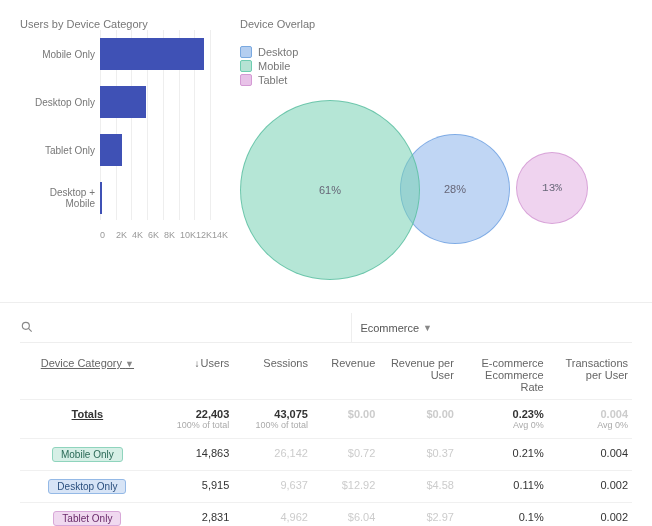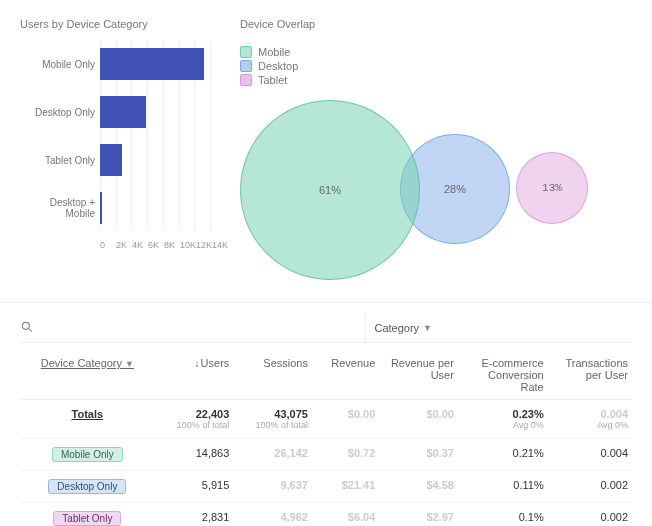--- a/index.html
+++ b/index.html
@@ -14,21 +14,20 @@
   .top {
     display: flex;
     padding: 18px 20px 10px 20px;
     gap: 10px;
   }
   .bar-panel { width: 200px; }
   .venn-panel { flex: 1; position: relative; padding-left: 10px; }
   .panel-title {
     color: #777;
     font-size: 11px;
-    margin-bottom: 10px;
   }
   .bar-chart {
     position: relative;
     height: 210px;
     padding-left: 80px;
   }
   .bar-grid {
     position: absolute;
     left: 80px; top: 0; right: 0; height: 190px;
     pointer-events: none;
@@ -154,21 +153,21 @@
     padding: 1px 8px;
     border-radius: 3px;
     font-size: 10px;
     border: 1px solid;
     font-weight: normal;
   }
   .tag.mobile  { background: #d6efe6; border-color: #8fd4bd; color: #2b6a57; }
   .tag.desktop { background: #d7e4f6; border-color: #94b9e6; color: #2b4f7d; }
   .tag.tablet  { background: #f0d9f0; border-color: #d8a8d8; color: #6a2b6a; }
   .sort-arrow { font-size: 10px; color: #555; margin-right: 1px; }
-  .faded { color: #ccc; font-weight: bold; }
+  .faded { color: #ccc; }
 </style>
 </head>
 <body>
 
 <div class="top">
   <div class="bar-panel">
     <div class="panel-title">Users by Device Category</div>
     <div id="bar-chart" class="bar-chart">
       <div class="bar-grid" id="bar-grid">
           <div class="gridline" style="left: 0px;"></div>
@@ -207,26 +206,26 @@
           <span>12K</span>
           <span>14K</span>
         </div>
     </div>
   </div>
 
   <div class="venn-panel">
     <div class="panel-title">Device Overlap</div>
     <div class="legend">
       <div class="legend-item">
+          <span class="swatch sw-desktop"></span>
+          <span>Desktop</span>
+        </div>
+      <div class="legend-item">
           <span class="swatch sw-mobile"></span>
           <span>Mobile</span>
-        </div>
-      <div class="legend-item">
-          <span class="swatch sw-desktop"></span>
-          <span>Desktop</span>
         </div>
       <div class="legend-item">
           <span class="swatch sw-tablet"></span>
           <span>Tablet</span>
         </div>
     </div>
     <div class="venn-area">
       <div class="circle c-mobile">
           <span>61%</span>
         </div>
@@ -244,21 +243,21 @@
 
 <div class="table-wrap">
   <div class="table-header">
     <span>
       <svg class="search-icon" viewBox="0 0 24 24" fill="none" stroke="currentColor" stroke-width="2">
           <circle cx="10" cy="10" r="6"></circle>
           <line x1="20" y1="20" x2="14.5" y2="14.5"></line>
         </svg>
     </span>
     <div class="col-group-right">
-      <span class="label">Category</span>
+      <span class="label">Ecommerce</span>
       <span class="caret">▼</span>
     </div>
   </div>
 
   <table class="tbl">
     <colgroup>
       <col style="width:120px">
       <col style="width:70px">
       <col style="width:70px">
       <col style="width:60px">
@@ -268,21 +267,21 @@
     </colgroup>
     <thead>
       <tr>
         <th class="left">
           <span>Device Category</span> <span class="caret">▼</span>
         </th>
         <th><span class="sort-arrow">↓</span><span>Users</span></th>
         <th>Sessions</th>
         <th>Revenue</th>
         <th>Revenue per User</th>
-        <th>E-commerce Conversion Rate</th>
+        <th>E-commerce Ecommerce Rate</th>
         <th>Transactions per User</th>
       </tr>
     </thead>
     <tbody id="tbody">
       <tr class="totals">
         <td class="left">Totals</td>
         <td><span>22,403</span><span class="subtotal">100% of total</span></td>
         <td><span>43,075</span><span class="subtotal">100% of total</span></td>
         <td class="faded">$0.00</td>
         <td class="faded">$0.00</td>
@@ -295,21 +294,21 @@
           <td class="faded">26,142</td>
           <td class="faded">$0.72</td>
           <td class="faded">$0.37</td>
           <td>0.21%</td>
           <td>0.004</td>
         </tr>
         <tr>
           <td class="left combo"><span class="tag desktop">Desktop Only</span></td>
           <td>5,915</td>
           <td class="faded">9,637</td>
-          <td class="faded">$21.41</td>
+          <td class="faded">$12.92</td>
           <td class="faded">$4.58</td>
           <td>0.11%</td>
           <td>0.002</td>
         </tr>
         <tr>
           <td class="left combo"><span class="tag tablet">Tablet Only</span></td>
           <td>2,831</td>
           <td class="faded">4,962</td>
           <td class="faded">$6.04</td>
           <td class="faded">$2.97</td>

